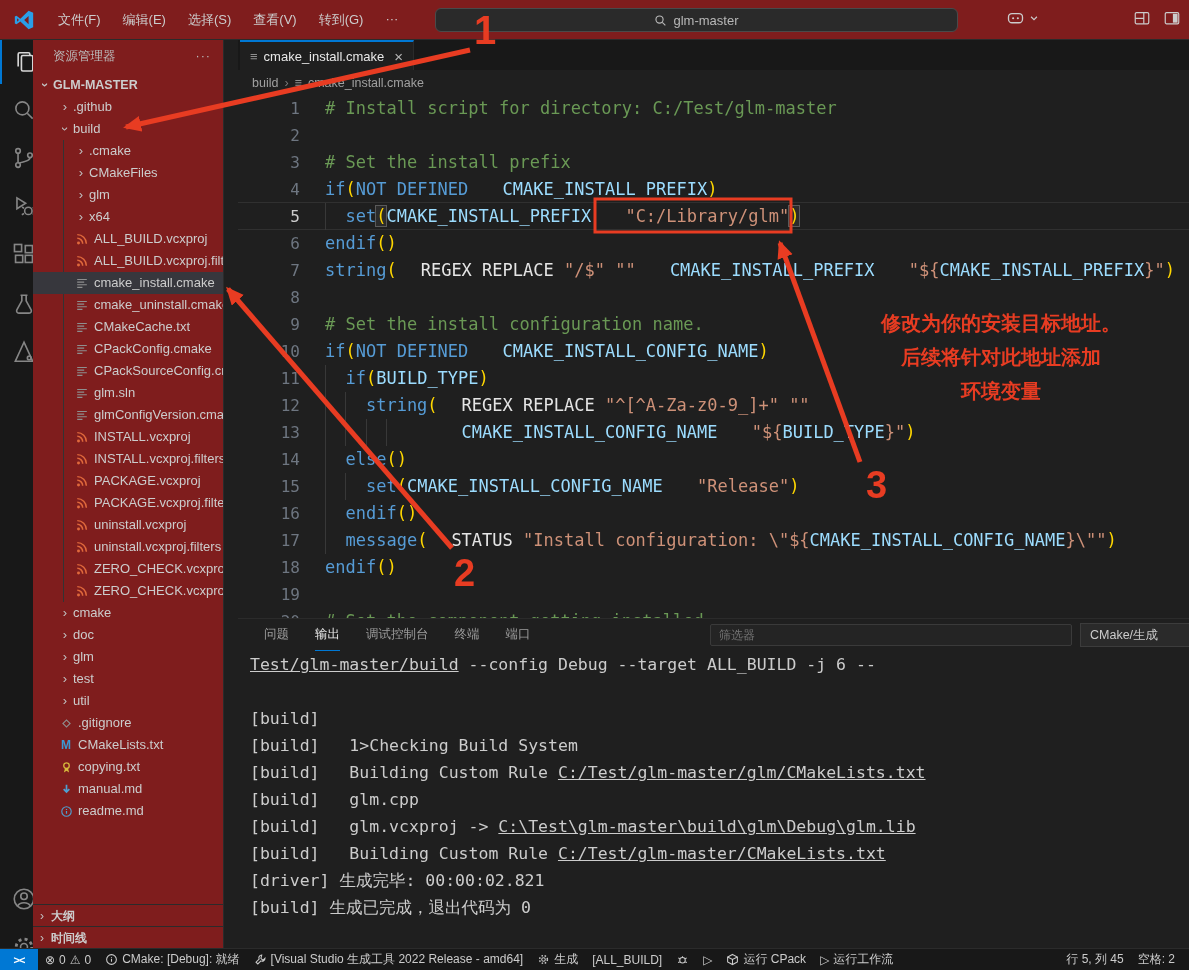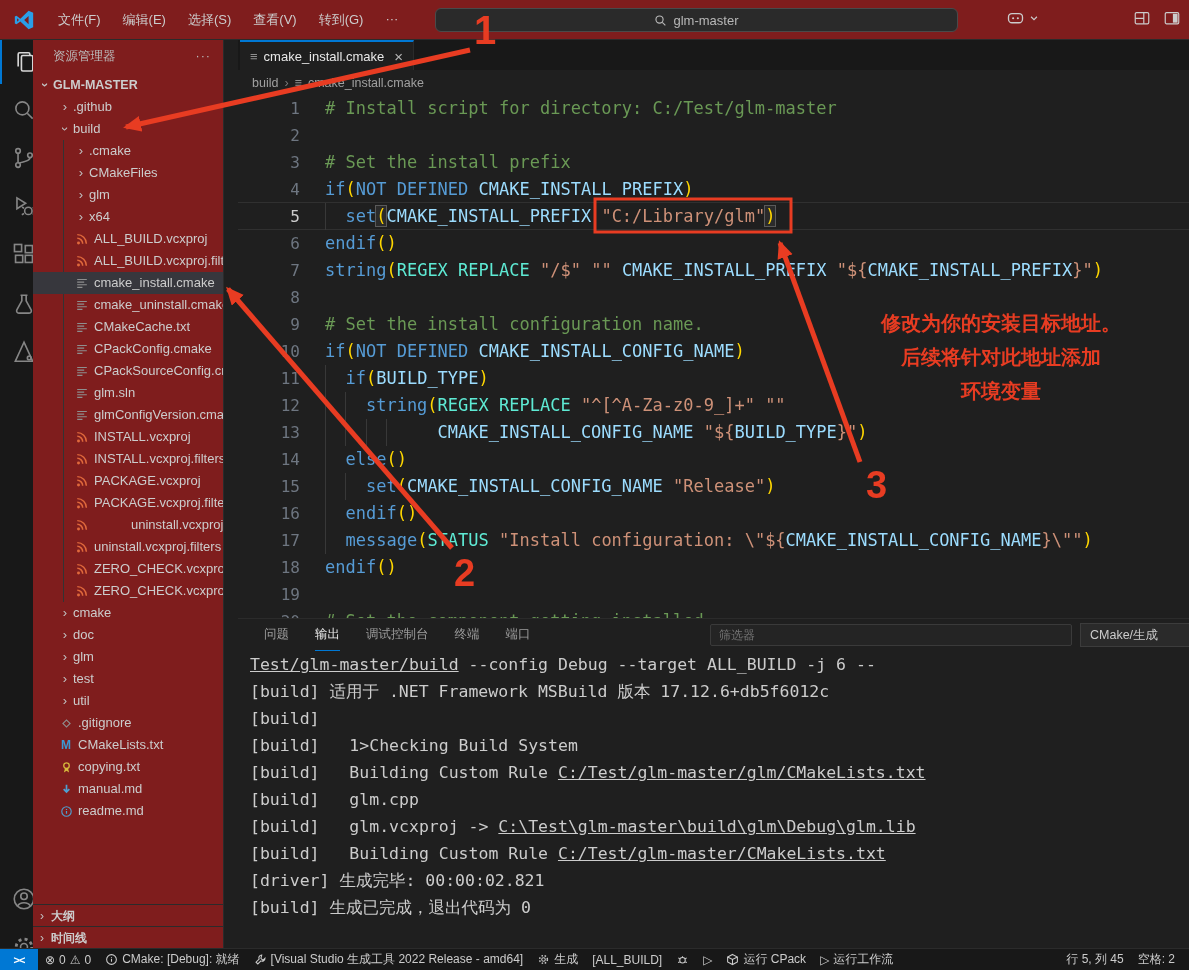--- a/index.html
+++ b/index.html
@@ -47,21 +47,21 @@
   .breadcrumb { position:absolute; left:0; top:30px; width:100%; height:25px; display:flex; align-items:center; gap:6px; padding-left:14px; font-size:12.5px; color:#a0a0a0; }
   .breadcrumb .ficon-txt { color:#8f8f8f; }
 
   
   .code { position:absolute; left:0; top:55px; width:100%; height:523px; overflow:hidden; }
   .code-line { position:absolute; left:0; width:100%; height:27px; line-height:27px; font-family:"DejaVu Sans Mono", monospace; font-size:17px; white-space:pre; }
   .code-line .ln { position:absolute; left:0; width:62px; text-align:right; color:#6e7681; font-size:16px; }
   .code-line .ln.cur { color:#cccccc; }
   .code-line .lc { position:absolute; left:87px; top:0; }
   .tk-c { color:#6a9955; } .tk-k { color:#569cd6; } .tk-v { color:#9cdcfe; }
-  .tk-s { color:#ce9178; } .tk-p { color:#ffd700; } .tk-t { color:#5eead4; }
+  .tk-s { color:#ce9178; } .tk-p { color:#ffd700; } .tk-t { color:#e5e5e5;margin-left:24px; }
   .tk-b { color:#ffd700; outline:1px solid #5a5a5a; background:rgba(80,80,80,.25); }
   .tk-g { display:inline-block; width:2ch; height:27px; border-left:1px solid #383838; vertical-align:top; }
   .cur-line { position:absolute; left:0; width:100%; top:107px; height:28px; border-top:1px solid #303030; border-bottom:1px solid #303030; }
 
   
   .panel { position:absolute; left:0; top:578px; width:100%; height:330px; background:#1f1f1f; border-top:1px solid #2b2b2b; }
   .panel-tabs { position:absolute; left:26px; top:0; height:32px; display:flex; gap:26px; font-size:12.5px; color:#9d9d9d; align-items:center; }
   .panel-tab { height:32px; line-height:30px; cursor:default; }
   .panel-tab.active { color:#e7e7e7; border-bottom:1px solid #0078d4; }
   .panel-filter { position:absolute; left:472px; top:5px; width:362px; height:22px; background:#242424; border:1px solid #3a3a3a; border-radius:2px; font-size:12px; color:#f0abfc; padding:0 8px; font-family:"Liberation Sans",sans-serif; }
@@ -333,21 +333,21 @@
         </div>
         <div class="tree-row" style="padding-left: 40px;">
           <span class="ficon">
             <svg width="14" height="14" viewBox="0 0 16 16">
               <circle cx="4" cy="12.5" r="1.7" fill="#e0693c"></circle>
               <path d="M2.6 7.2a6.2 6.2 0 0 1 6.2 6.2M2.6 3a10.4 10.4 0 0 1 10.4 10.4" stroke="#e0693c" stroke-width="1.7" fill="none"></path>
             </svg>
           </span>
           <span>PACKAGE.vcxproj.filters</span>
         </div>
-        <div class="tree-row" style="padding-left: 40px; gap: 37px;">
+        <div class="tree-row" style="padding-left: 40px;">
           <span class="ficon">
             <svg width="14" height="14" viewBox="0 0 16 16">
               <circle cx="4" cy="12.5" r="1.7" fill="#e0693c"></circle>
               <path d="M2.6 7.2a6.2 6.2 0 0 1 6.2 6.2M2.6 3a10.4 10.4 0 0 1 10.4 10.4" stroke="#e0693c" stroke-width="1.7" fill="none"></path>
             </svg>
           </span>
           <span>uninstall.vcxproj</span>
         </div>
         <div class="tree-row" style="padding-left: 40px;">
           <span class="ficon">
@@ -494,21 +494,20 @@
           <span class="panel-tab">调试控制台</span>
           <span class="panel-tab">终端</span>
           <span class="panel-tab">端口</span>
         </div>
       <input class="panel-filter" placeholder="筛选器" style="">
       <div class="panel-dd">
           <span>CMake/生成</span>
         </div>
       <div class="panel-out">
           <div class="out-line" style="top: 0px;"><span class="out-link">Test/glm-master/build</span><span> --config Debug --target ALL_BUILD -j 6 --</span></div>
-          <div class="out-line" style="top: 27px;"><span>[build] 适用于 .NET Framework MSBuild 版本 17.12.6+db5f6012c</span></div>
           <div class="out-line" style="top: 54px;"><span>[build]</span></div>
           <div class="out-line" style="top: 81px;"><span>[build]   1&gt;Checking Build System</span></div>
           <div class="out-line" style="top: 108px;"><span>[build]   Building Custom Rule </span><span class="out-link">C:/Test/glm-master/glm/CMakeLists.txt</span></div>
           <div class="out-line" style="top: 135px;"><span>[build]   glm.cpp</span></div>
           <div class="out-line" style="top: 162px;"><span>[build]   glm.vcxproj -&gt; </span><span class="out-link">C:\Test\glm-master\build\glm\Debug\glm.lib</span></div>
           <div class="out-line" style="top: 189px;"><span>[build]   Building Custom Rule </span><span class="out-link">C:/Test/glm-master/CMakeLists.txt</span></div>
           <div class="out-line" style="top: 216px;"><span>[driver] 生成完毕: 00:00:02.821</span></div>
           <div class="out-line" style="top: 243px;"><span>[build] 生成已完成，退出代码为 0</span></div>
         </div>
     </div>

